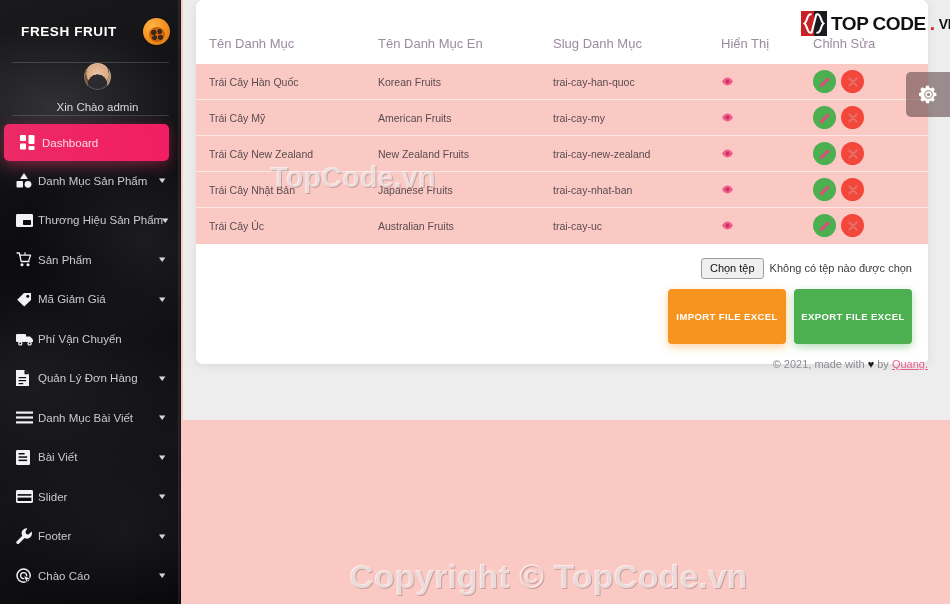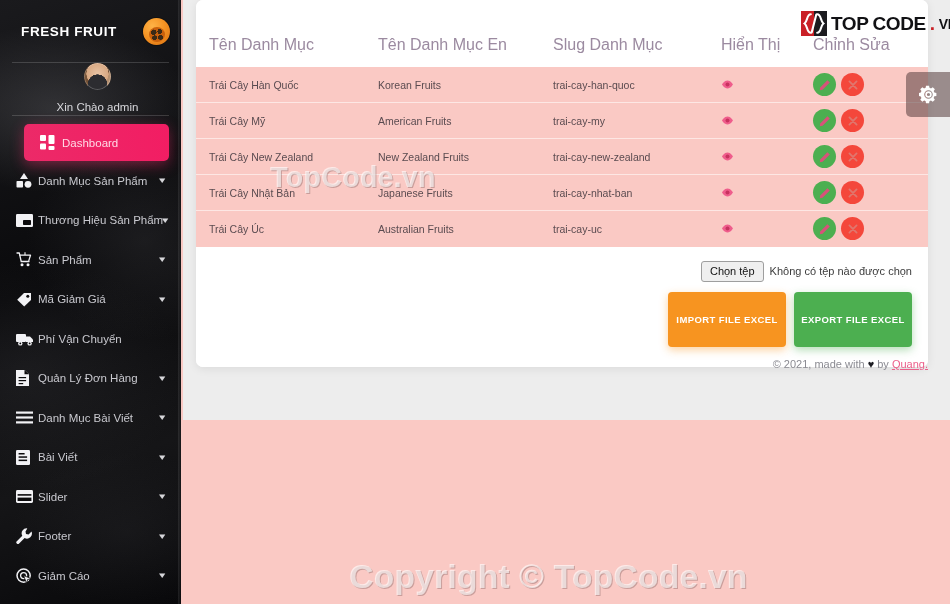--- a/index.html
+++ b/index.html
@@ -81,21 +81,21 @@
     box-shadow: inset 0 0 0 1px rgba(255,255,255,0.22);
   }
   .user-name { color: #d8d8dc; font-size: 11.5px; }
 
   .nav { margin-top: 8px; }
   .nav-item {
     position: relative; height: 39.5px; display: flex; align-items: center;
     padding-left: 16px; cursor: pointer; color: #c9c9cf; font-size: 11.5px;
   }
   .nav-item.active {
-    margin: 0 12px 0 24px; border-radius: 5px; 
+    margin: 0 12px 0 4px; border-radius: 5px; 
     background: linear-gradient(80deg, #ec2a68 0%, #f21d63 100%);
     box-shadow: 0 4px 14px rgba(236,42,104,0.45);
     color: #ffd9e5; height: 37px;
   }
   .nav-ico {
     width: 22px; flex: 0 0 22px; display: flex; align-items: center; justify-content: flex-start;
     color: #f2f2f5;
   }
   .nav-ico svg { display: block; }
   .nav-label { flex: 1 1 auto; white-space: nowrap; }
@@ -116,21 +116,21 @@
 
   .card {
     position: absolute; left: 13px; top: 0; width: 732px;
     background: #fff; border-radius: 7px;
     box-shadow: 0 2px 10px rgba(0,0,0,0.08);
     overflow: hidden;
   }
 
   table.data { width: 100%; border-collapse: collapse; table-layout: fixed; }
   table.data th {
-    text-align: left; font-weight: normal; font-size: 16px;
+    text-align: left; font-weight: normal; font-size: 13px;
     color: #9b8aa0; padding: 36px 0 12px 0; background: #fff;
   }
   table.data td {
     font-size: 10.5px; color: #5a4b50; padding: 0; height: 36px;
     vertical-align: middle;
     border-top: 1px solid rgba(255,255,255,0.55);
   }
   table.data tbody tr { background: #fac9c4; }
   .col-name  { width: 182px; padding-left: 13px !important; }
   .col-en    { width: 175px; }
@@ -383,21 +383,21 @@
       </div>
 
       <div class="nav-item">
         <span class="nav-ico">
           <svg width="16" height="16" viewBox="0 0 16 16">
               <circle cx="7.6" cy="7.6" r="6.6" fill="none" stroke="#f2f2f5" stroke-width="1.5"></circle>
               <circle cx="7.6" cy="7.6" r="3" fill="none" stroke="#f2f2f5" stroke-width="1.3"></circle>
               <path d="M7.6 7.6 L15.4 10.6 L11.6 11.6 L10.6 15.4 Z" fill="#f2f2f5" stroke="#0c0b0d" stroke-width="0.8"></path>
             </svg>
         </span>
-        <span class="nav-label">Giảm Cáo</span>
+        <span class="nav-label">Chào Cáo</span>
         <span class="caret">▾</span>
       </div>
 
     </nav>
   </aside>
 
   <main class="main">
 
     <div class="pink-btn-stub"></div>
 

